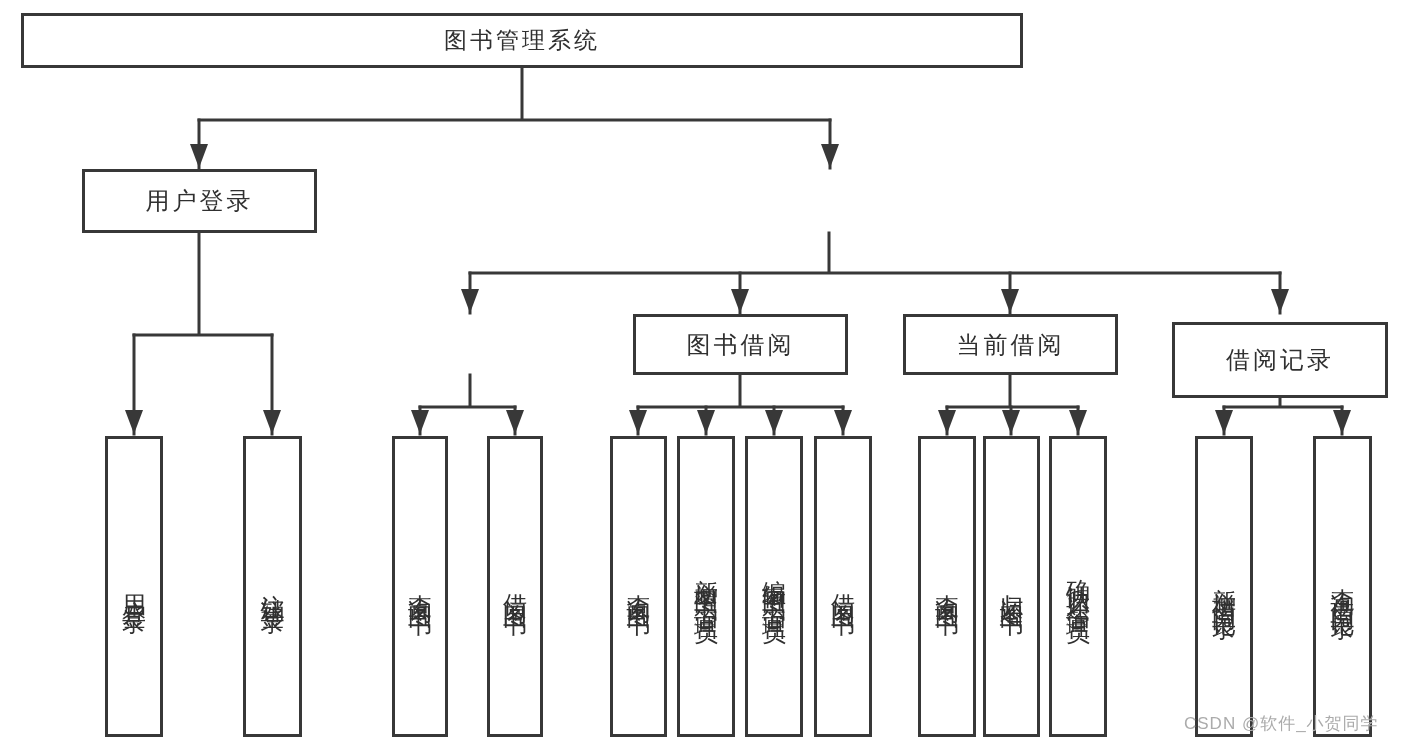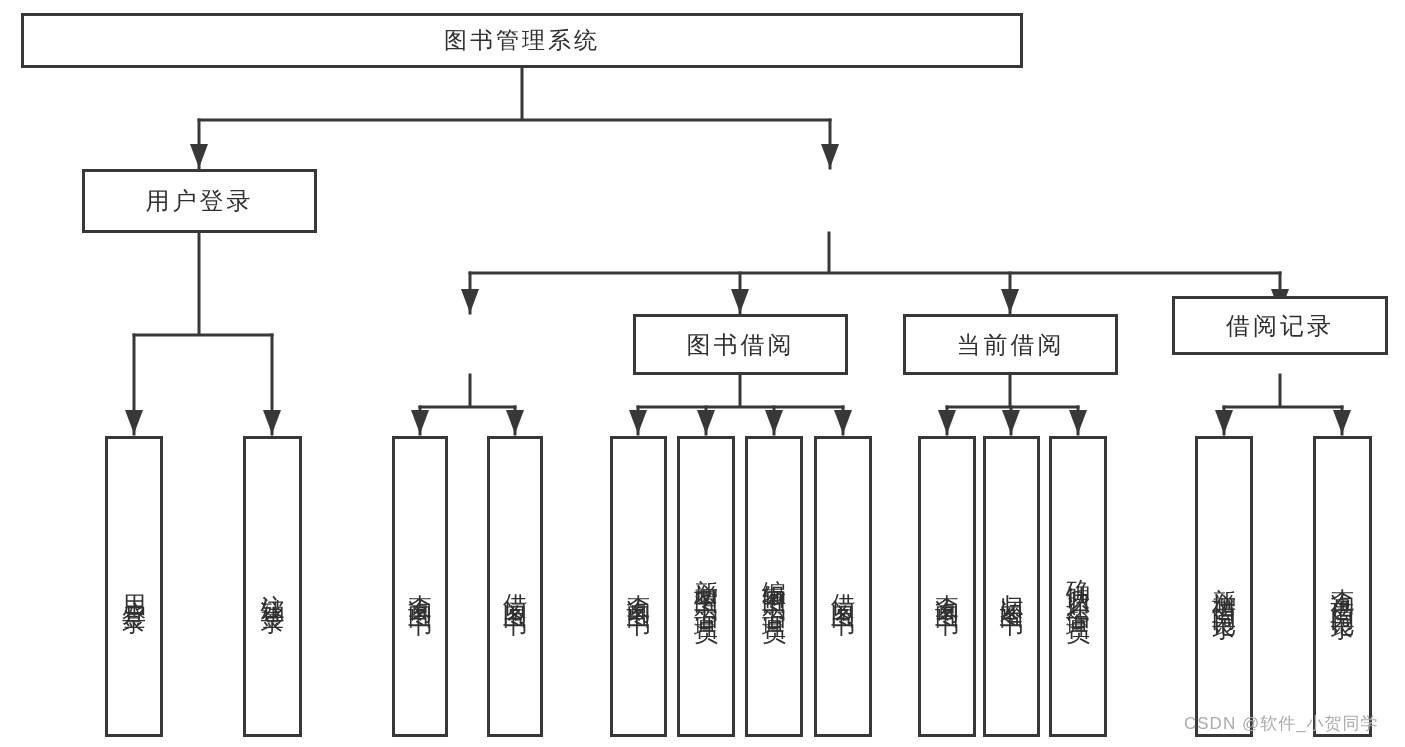--- a/index.html
+++ b/index.html
@@ -90,21 +90,21 @@
   <div class="box h" style="left:82px;top:169px;width:235px;height:64px">
     <span>用户登录</span>
   </div>
 
   <div class="box h" style="left:633px;top:314px;width:215px;height:61px">
     <span>图书借阅</span>
   </div>
   <div class="box h" style="left:903px;top:314px;width:215px;height:61px">
     <span>当前借阅</span>
   </div>
-  <div class="box h" style="left:1172px;top:296px;width:216px;height:59px">
+  <div class="box h" style="left:1172px;top:322px;width:216px;height:76px">
     <span>借阅记录</span>
   </div>
 
   <div class="box v" style="left:105px;top:436px;width:58px;height:301px">
     <span>用户登录</span>
   </div>
   <div class="box v" style="left:243px;top:436px;width:59px;height:301px">
     <span>注销登录</span>
   </div>
 

